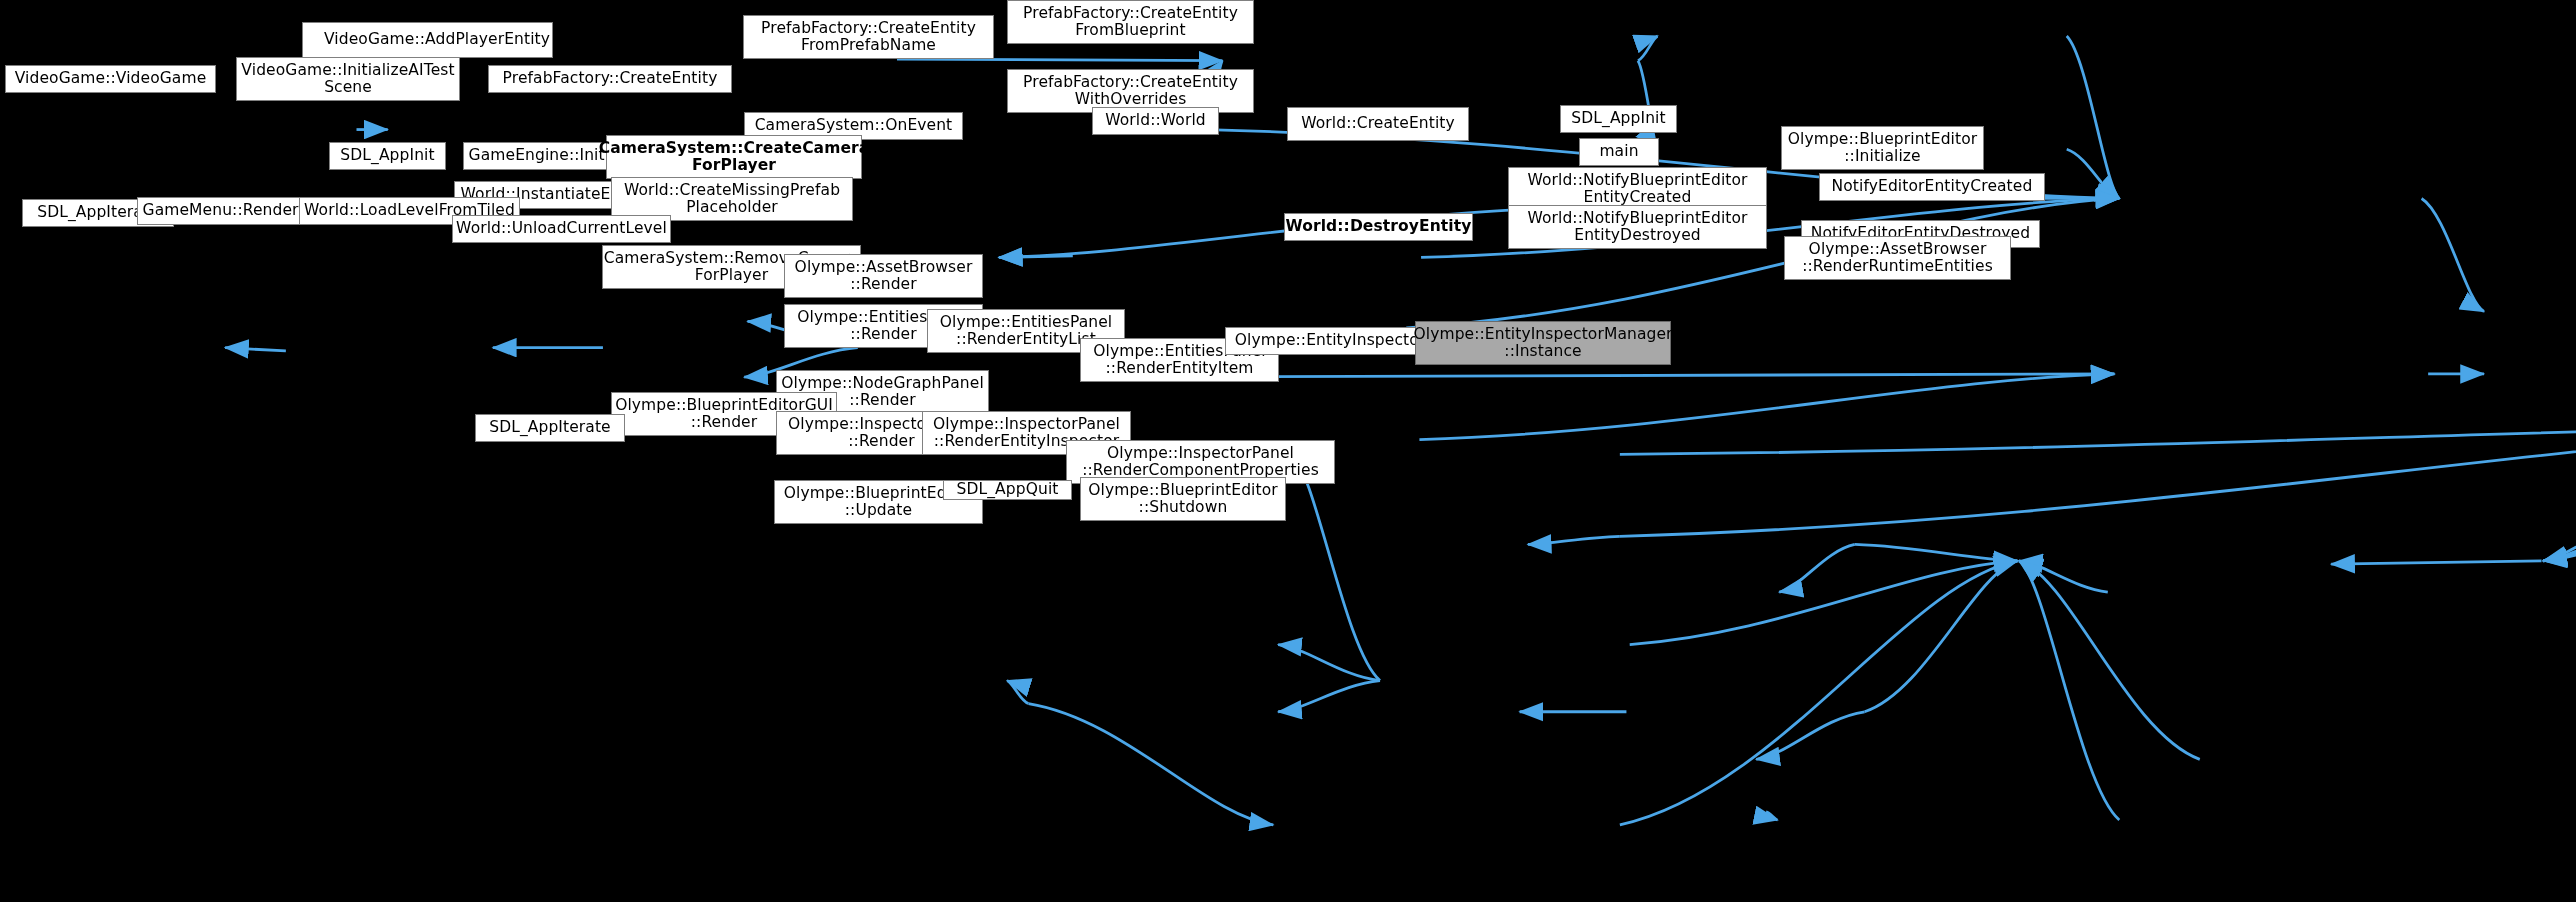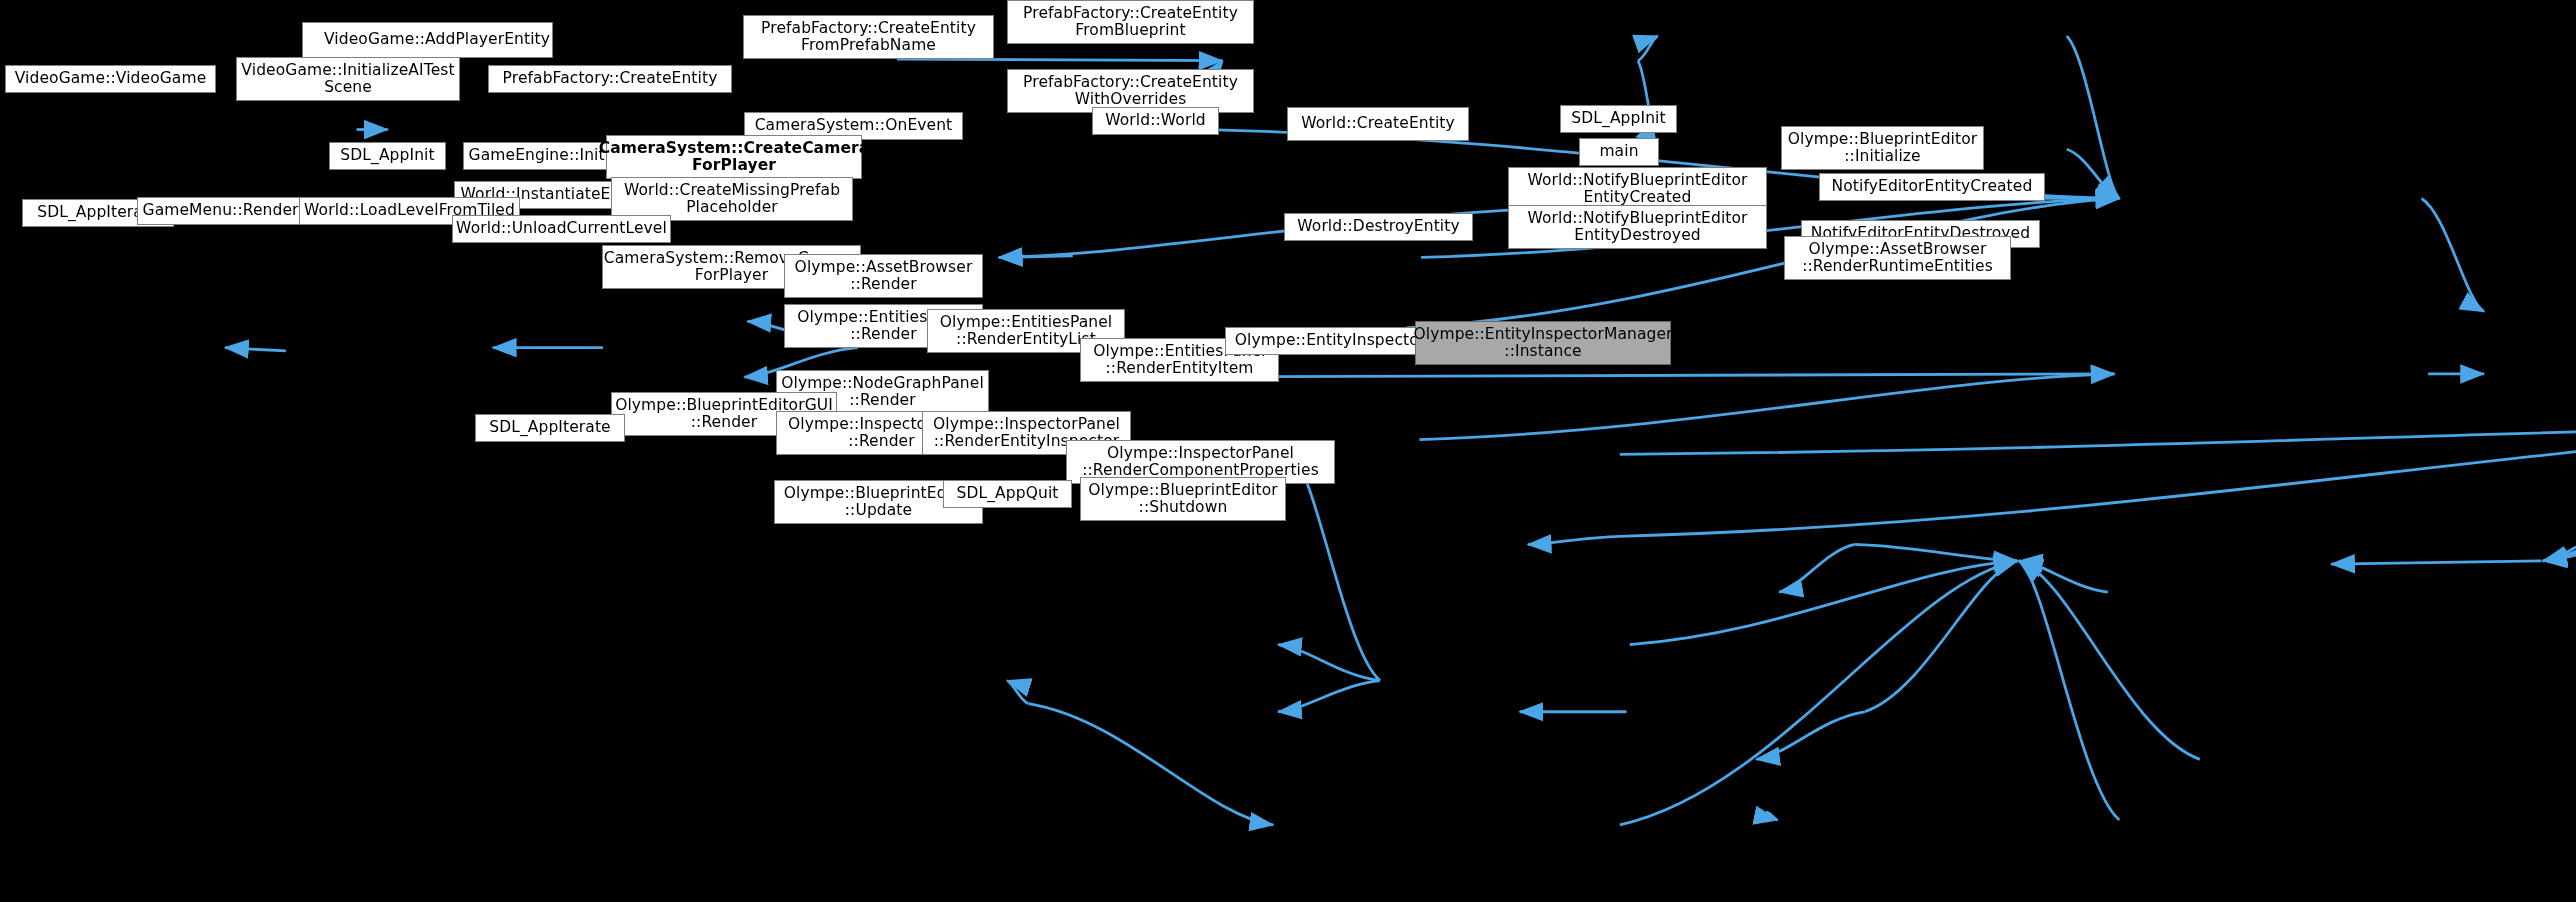--- a/index.html
+++ b/index.html
@@ -158,21 +158,21 @@
       <div class="node" style="left: 1508px; top: 205px; width: 259px; height: 44px;">
         <span>World::NotifyBlueprintEditor
 EntityDestroyed</span>
       </div>
       <div class="node" style="left: 1801px; top: 205px; width: 239px; height: 28px; margin-top: 15px;">
         <span>NotifyEditorEntityDestroyed</span>
       </div>
       <div class="node" style="left: 452px; top: 215px; width: 219px; height: 28px;">
         <span>World::UnloadCurrentLevel</span>
       </div>
-      <div class="node" style="left: 1284px; top: 213px; width: 189px; height: 28px;">
+      <div class="node" style="left: 1284px; top: 213px; width: 189px; height: 28px; font-weight: bold;">
         <span>World::DestroyEntity</span>
       </div>
       <div class="node" style="left: 1784px; top: 236px; width: 227px; height: 44px;">
         <span>Olympe::AssetBrowser
 ::RenderRuntimeEntities</span>
       </div>
       <div class="node" style="left: 602px; top: 245px; width: 259px; height: 44px;">
         <span>CameraSystem::RemoveCamera
 ForPlayer</span>
       </div>
@@ -219,21 +219,21 @@
 ::RenderEntityInspector</span>
       </div>
       <div class="node" style="left: 1066px; top: 440px; width: 269px; height: 44px;">
         <span>Olympe::InspectorPanel
 ::RenderComponentProperties</span>
       </div>
       <div class="node" style="left: 774px; top: 480px; width: 209px; height: 44px;">
         <span>Olympe::BlueprintEditor
 ::Update</span>
       </div>
-      <div class="node" style="left: 943px; top: 480px; width: 129px; height: 28px;">
+      <div class="node" style="left: 943px; top: 480px; width: 129px; height: 20px;">
         <span>SDL_AppQuit</span>
       </div>
       <div class="node" style="left: 1080px; top: 477px; width: 206px; height: 44px;">
         <span>Olympe::BlueprintEditor
 ::Shutdown</span>
       </div>
     </div>
 </div>
 
 

